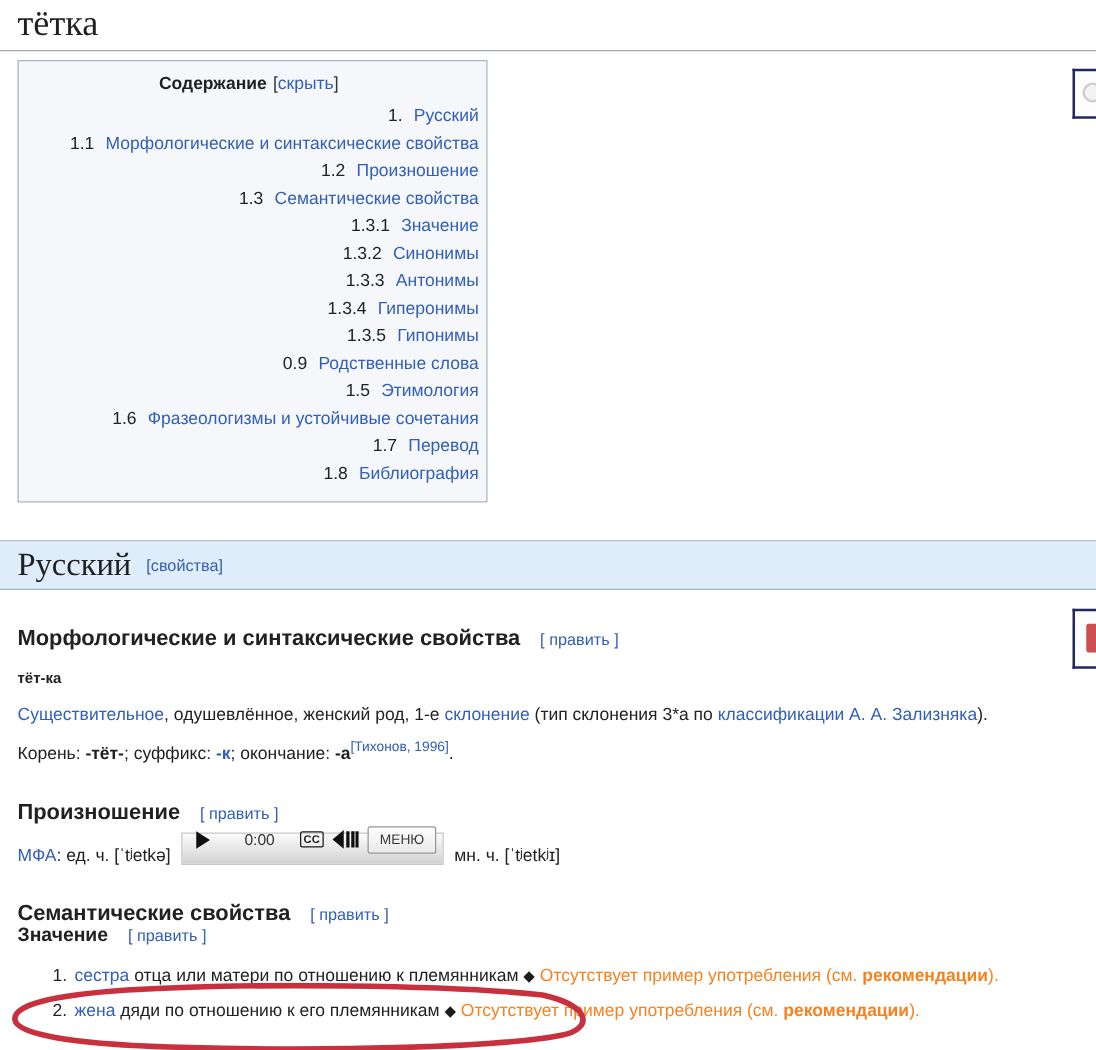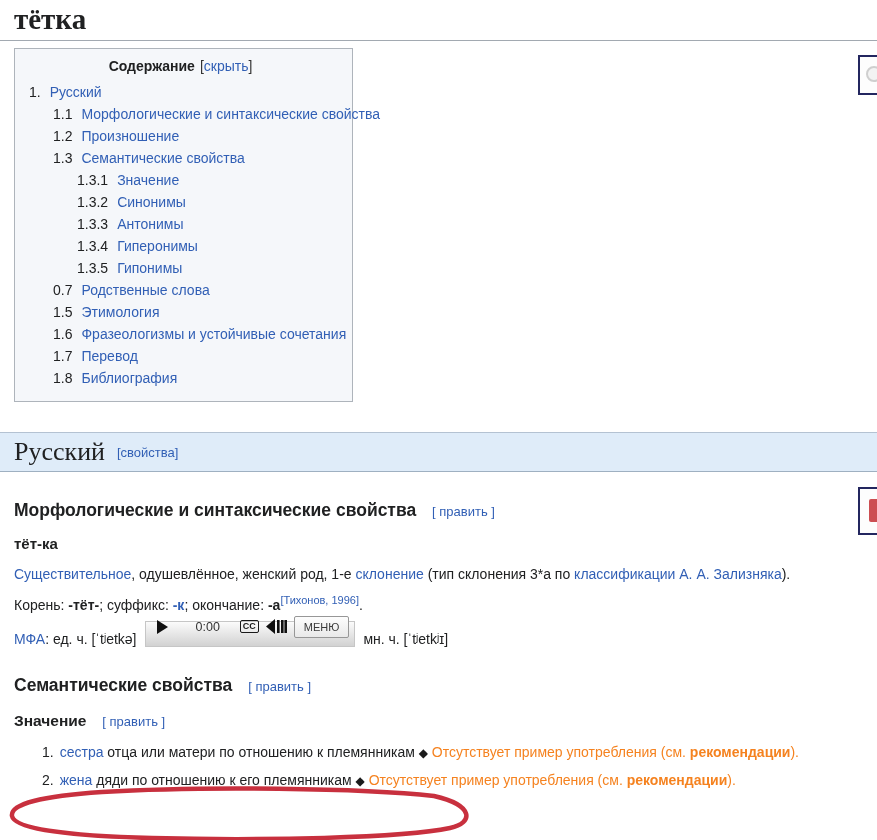--- a/index.html
+++ b/index.html
@@ -13,36 +13,36 @@
     font-size: 14px;
   }
   .link { color: #315fb5; text-decoration: none; cursor: pointer; }
   .bold { font-weight: bold; }
   .br { color: #333; }
 
   
   .title-row { padding: 2px 0 4px 14px; border-bottom: 1px solid #a2a9b1; }
   .title-row h1 {
     font-family: "Liberation Serif", serif;
-    font-weight: bold;
+    font-weight: normal;
     font-size: 29px;
     line-height: 34px;
   }
 
   
   .toc {
     margin: 7px 0 0 14px;
-    width: 339px;
+    width: 376px;
     background: #f5f7fa;
     border: 1px solid #aeb4bb;
     padding: 9px 6px 12px 0;
   }
   .toc-header { text-align: center; margin-bottom: 7px; }
   .toc-title { font-weight: bold; margin-right: 5px; }
-  .toc-row { line-height: 22px; white-space: nowrap; }
+  .toc-row { line-height: 22px; white-space: nowrap; text-align: right; }
   .toc-row .toc-num { color: #202122; margin-right: 9px; }
   .lvl1 { padding-left: 14px; }
   .lvl2 { padding-left: 38px; }
   .lvl3 { padding-left: 62px; }
 
   
   .lang-band {
     margin-top: 30px;
     height: 40px;
     background: #dfecf9;
@@ -55,24 +55,24 @@
   .lang-title {
     font-family: "Liberation Serif", serif;
     font-size: 26px;
     line-height: 30px;
   }
   .edit { font-size: 13px; margin-left: 12px; }
 
   .content { padding-left: 14px; }
   .h3row { margin-top: 28px; }
   .h3row .h3 { font-size: 17.5px; font-weight: bold; line-height: 20px; }
-  .h4row { margin-top: 17px; }
+  .h4row { }
   .h4row .h4 { font-size: 15.5px; font-weight: bold; line-height: 18px; }
 
-  .word { margin-top: 15px; font-weight: bold; font-size: 15px; }
+  .word { margin-top: 15px; font-weight: bold; font-size: 12px; }
   .gram { margin-top: 13px; line-height: 18px; }
   .root { margin-top: 13px; line-height: 18px; }
   .root sup { font-size: 11px; vertical-align: super; line-height: 0; margin-top: 26px; }
 
   
   .ipa-row { margin-top: 7px; display: flex; align-items: flex-end; }
   .player {
     display: inline-flex;
     align-items: center;
     height: 26px;
@@ -173,21 +173,21 @@
     <div class="toc-list">
       <div class="toc-row lvl1"><span class="toc-num">1.</span><a class="link">Русский</a></div>
       <div class="toc-row lvl2"><span class="toc-num">1.1</span><a class="link">Морфологические и синтаксические свойства</a></div>
       <div class="toc-row lvl2"><span class="toc-num">1.2</span><a class="link">Произношение</a></div>
       <div class="toc-row lvl2"><span class="toc-num">1.3</span><a class="link">Семантические свойства</a></div>
       <div class="toc-row lvl3"><span class="toc-num">1.3.1</span><a class="link">Значение</a></div>
       <div class="toc-row lvl3"><span class="toc-num">1.3.2</span><a class="link">Синонимы</a></div>
       <div class="toc-row lvl3"><span class="toc-num">1.3.3</span><a class="link">Антонимы</a></div>
       <div class="toc-row lvl3"><span class="toc-num">1.3.4</span><a class="link">Гиперонимы</a></div>
       <div class="toc-row lvl3"><span class="toc-num">1.3.5</span><a class="link">Гипонимы</a></div>
-      <div class="toc-row lvl2"><span class="toc-num">0.7</span><a class="link">Родственные слова</a></div>
+      <div class="toc-row lvl2"><span class="toc-num">0.9</span><a class="link">Родственные слова</a></div>
       <div class="toc-row lvl2"><span class="toc-num">1.5</span><a class="link">Этимология</a></div>
       <div class="toc-row lvl2"><span class="toc-num">1.6</span><a class="link">Фразеологизмы и устойчивые сочетания</a></div>
       <div class="toc-row lvl2"><span class="toc-num">1.7</span><a class="link">Перевод</a></div>
       <div class="toc-row lvl2"><span class="toc-num">1.8</span><a class="link">Библиография</a></div>
     </div>
   </div>
 
   <div class="lang-band">
     <span class="lang-title">Русский</span>
     <a class="edit link">[свойства]</a>
@@ -199,20 +199,24 @@
       <span class="h3">Морфологические и синтаксические свойства</span>
       <a class="edit link">[ править ]</a>
     </div>
 
     <div class="word">тёт-ка</div>
 
     <p class="gram"><a class="link">Существительное</a><span>, одушевлённое, женский род, 1-е </span><a class="link">склонение</a><span> (тип склонения 3*а по </span><a class="link">классификации А. А. Зализняка</a><span>).</span></p>
 
     <p class="root"><span>Корень: </span><b>-тёт-</b><span>; суффикс: </span><a class="link bold">-к</a><span>; окончание: </span><b>-а</b><sup><a class="link">[Тихонов, 1996]</a></sup><span>.</span></p>
 
+    <div class="h3row">
+      <span class="h3">Произношение</span>
+      <a class="edit link">[ править ]</a>
+    </div>
 
     <div class="ipa-row">
       <a class="link">МФА</a>
         <span>: ед. ч. [ˈtʲetkə]</span>
       <div class="player">
         <span class="play-icon"></span>
         <span class="time">0:00</span>
         <span class="cc">CC</span>
         <svg class="speaker" width="21" height="15" viewBox="0 0 21 15">
           <polygon points="9,0 9,15 0,7.5" fill="#101010"></polygon>

